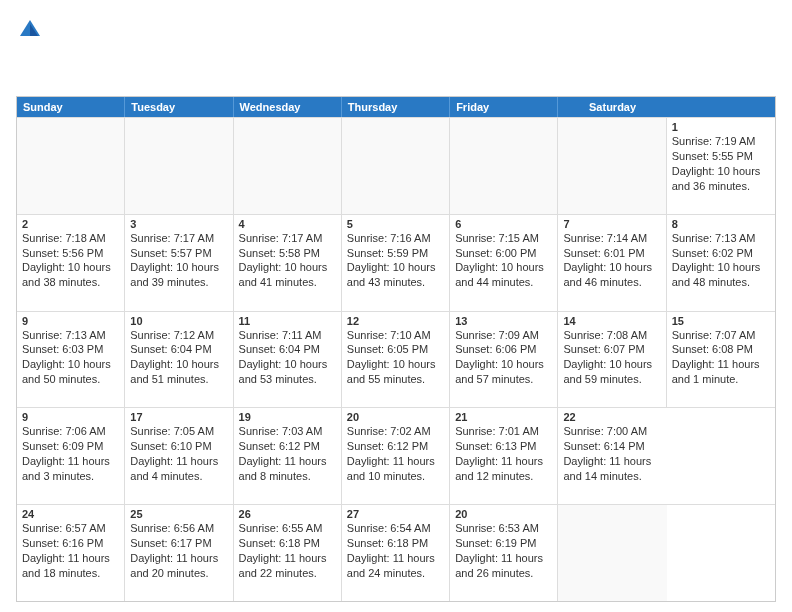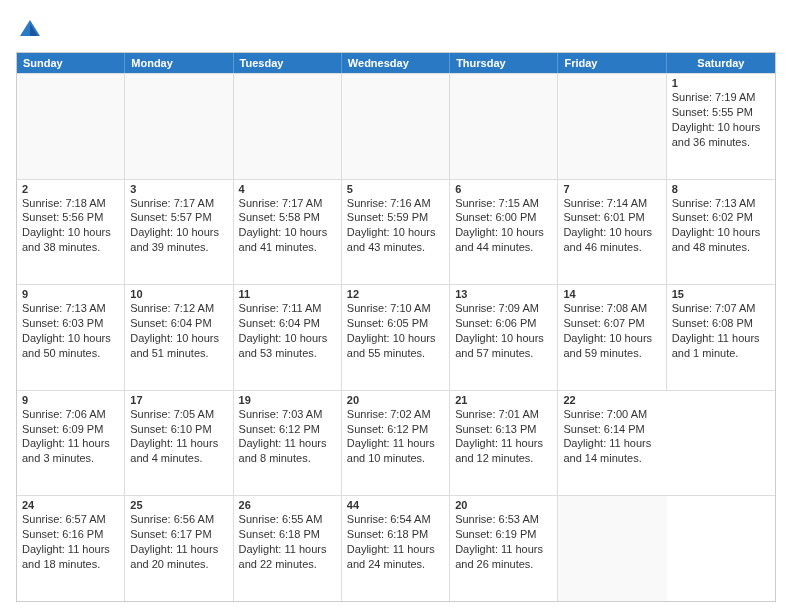--- a/index.html
+++ b/index.html
@@ -9,20 +9,21 @@
       width: 792px;
       height: 612px;
       overflow: hidden;
     }
     .page {
       width: 792px;
       height: 612px;
       padding: 16px 16px 10px 16px;
       display: flex;
       flex-direction: column;
+      gap: 44px;
     }
     .header {
       display: flex;
       justify-content: space-between;
       align-items: flex-start;
       margin-bottom: 8px;
     }
     .logo {
       display: flex;
       align-items: center;
@@ -123,21 +124,20 @@
     </div>
     <div class="title-block">
       <div class="month-year"></div>
       <div class="location"></div>
     </div>
   </div>
 
   <div class="calendar">
     <div class="cal-header">
     <div class="cal-header-cell">Sunday</div>
-        <div class="cal-header-cell">Monday</div>
         <div class="cal-header-cell">Tuesday</div>
         <div class="cal-header-cell">Wednesday</div>
         <div class="cal-header-cell">Thursday</div>
         <div class="cal-header-cell">Friday</div>
         <div class="cal-header-cell">Saturday</div>
       </div>
     <div class="cal-body">
     <div class="cal-row">
           <div class="cal-cell empty"></div>
           <div class="cal-cell empty"></div>
@@ -243,21 +243,21 @@
           </div>
           <div class="cal-cell">
             <span class="day-num">25</span>
             <div class="day-info">Sunrise: 6:56 AM<br>Sunset: 6:17 PM<br>Daylight: 11 hours and 20 minutes.</div>
           </div>
           <div class="cal-cell">
             <span class="day-num">26</span>
             <div class="day-info">Sunrise: 6:55 AM<br>Sunset: 6:18 PM<br>Daylight: 11 hours and 22 minutes.</div>
           </div>
           <div class="cal-cell">
-            <span class="day-num">44</span>
+            <span class="day-num">27</span>
             <div class="day-info">Sunrise: 6:54 AM<br>Sunset: 6:18 PM<br>Daylight: 11 hours and 24 minutes.</div>
           </div>
           <div class="cal-cell">
             <span class="day-num">20</span>
             <div class="day-info">Sunrise: 6:53 AM<br>Sunset: 6:19 PM<br>Daylight: 11 hours and 26 minutes.</div>
           </div>
           <div class="cal-cell empty"></div>
         </div>
       </div>
   </div>

